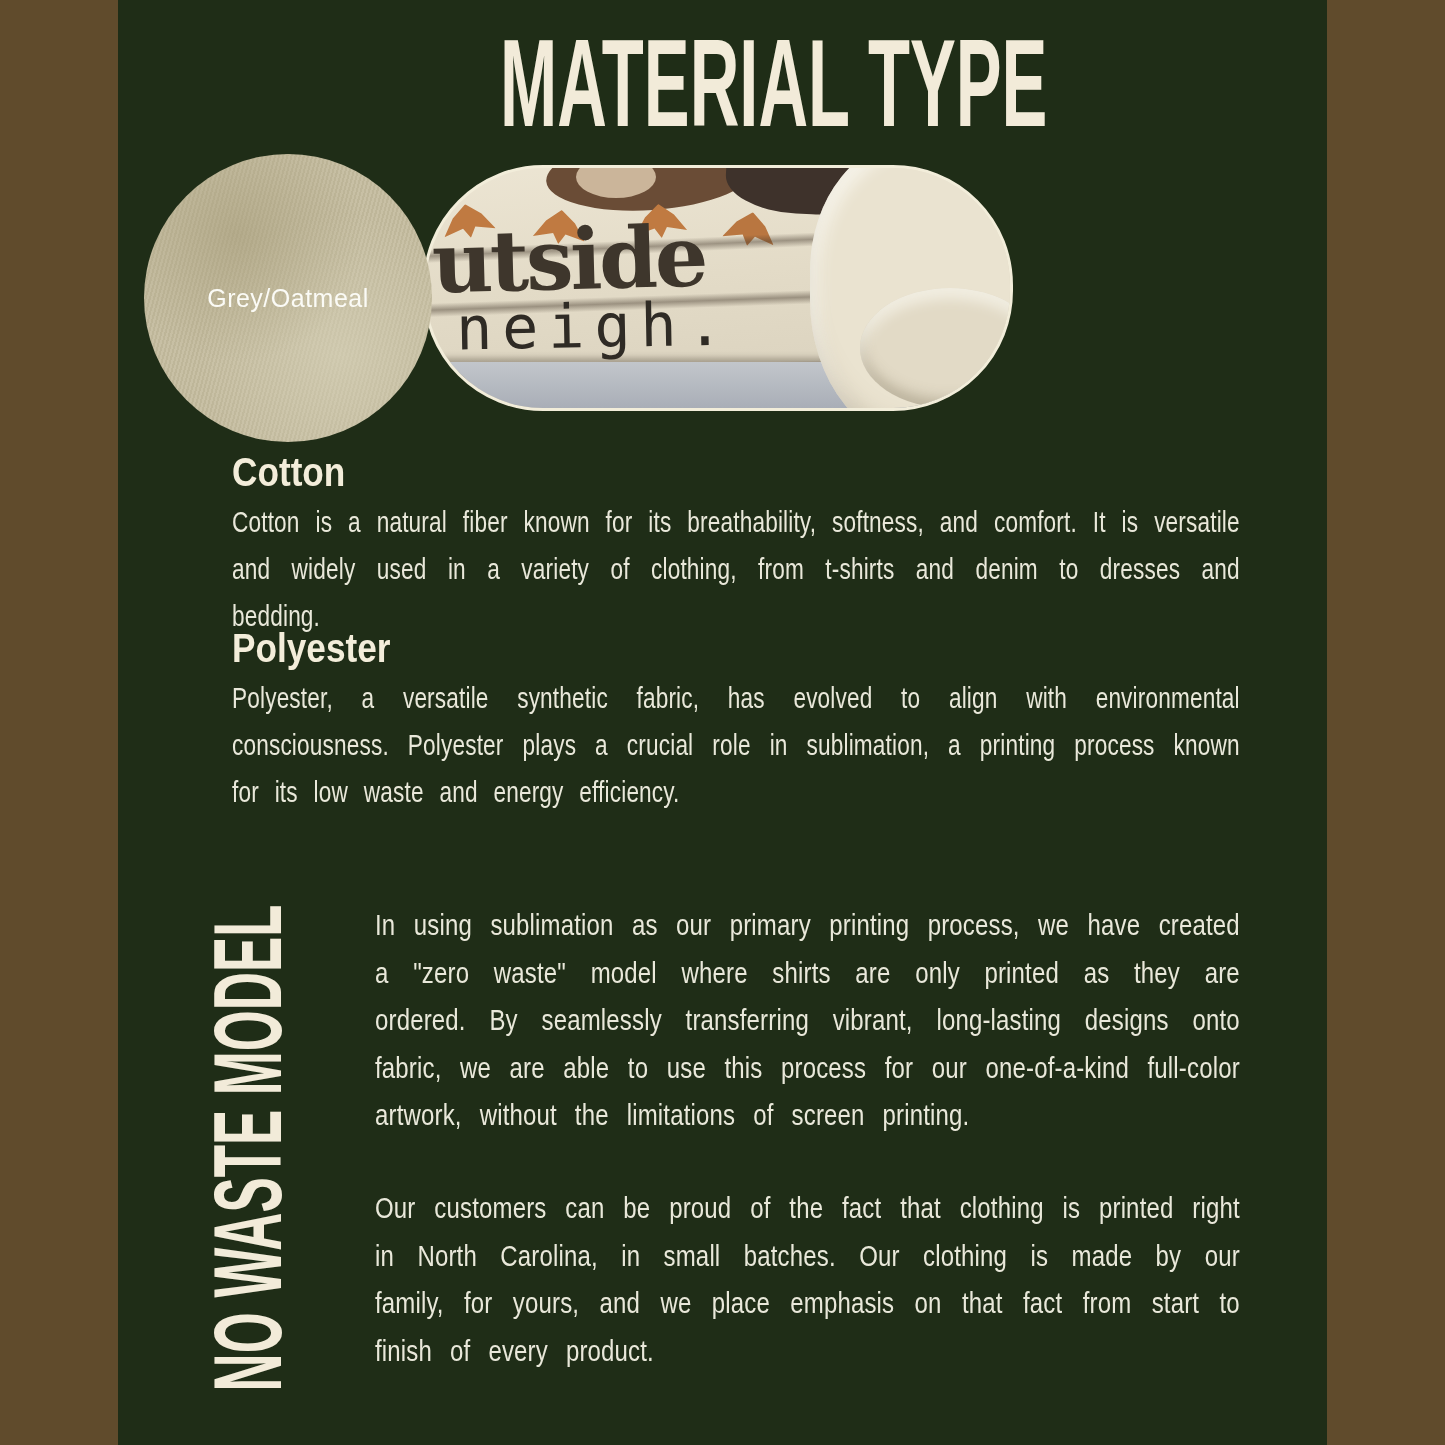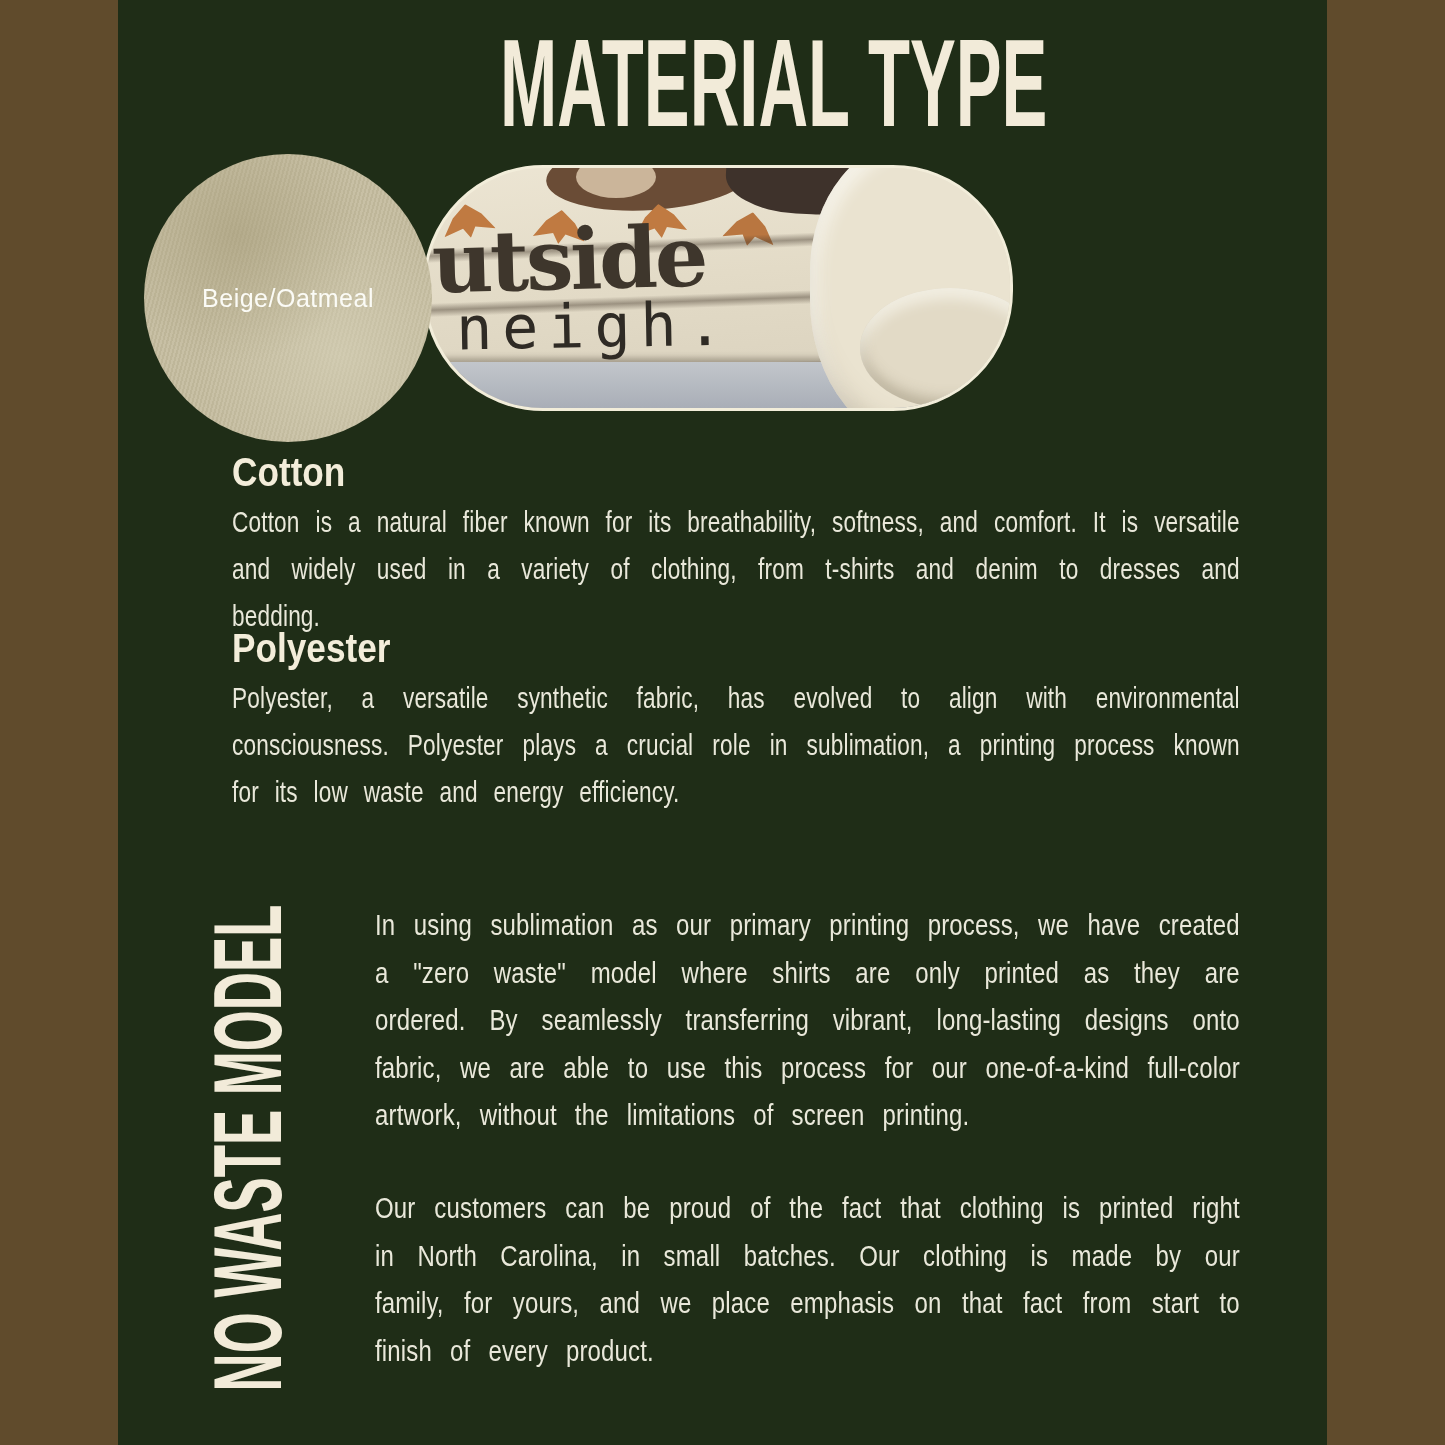--- a/index.html
+++ b/index.html
@@ -140,21 +140,21 @@
     <div class="print-serif">utside</div>
     <div class="crease c2"></div>
     <div class="print-mono">neigh.</div>
     <div class="crease c3"></div>
     <div class="grey-band"></div>
     <div class="sleeve"></div>
     <div class="sleeve-fold"></div>
   </div>
 
   <div class="swatch swatch-beige">
-    <span class="swatch-label">Beige/Oatmeal</span>
+    <span class="swatch-label">Grey/Oatmeal</span>
   </div>
 
   <div class="mat-heading heading-cotton">Cotton</div>
   <div class="body-copy body-cotton">Cotton is a natural fiber known for its breathability, softness, and comfort. It is versatile and widely used in a variety of clothing, from t-shirts and denim to dresses and bedding.</div>
 
   <div class="mat-heading heading-polyester">Polyester</div>
   <div class="body-copy body-polyester">Polyester, a versatile synthetic fabric, has evolved to align with environmental consciousness. Polyester plays a crucial role in sublimation, a printing process known for its low waste and energy efficiency.</div>
 
   <div class="vertical-title">
     <span>NO WASTE MODEL</span>

